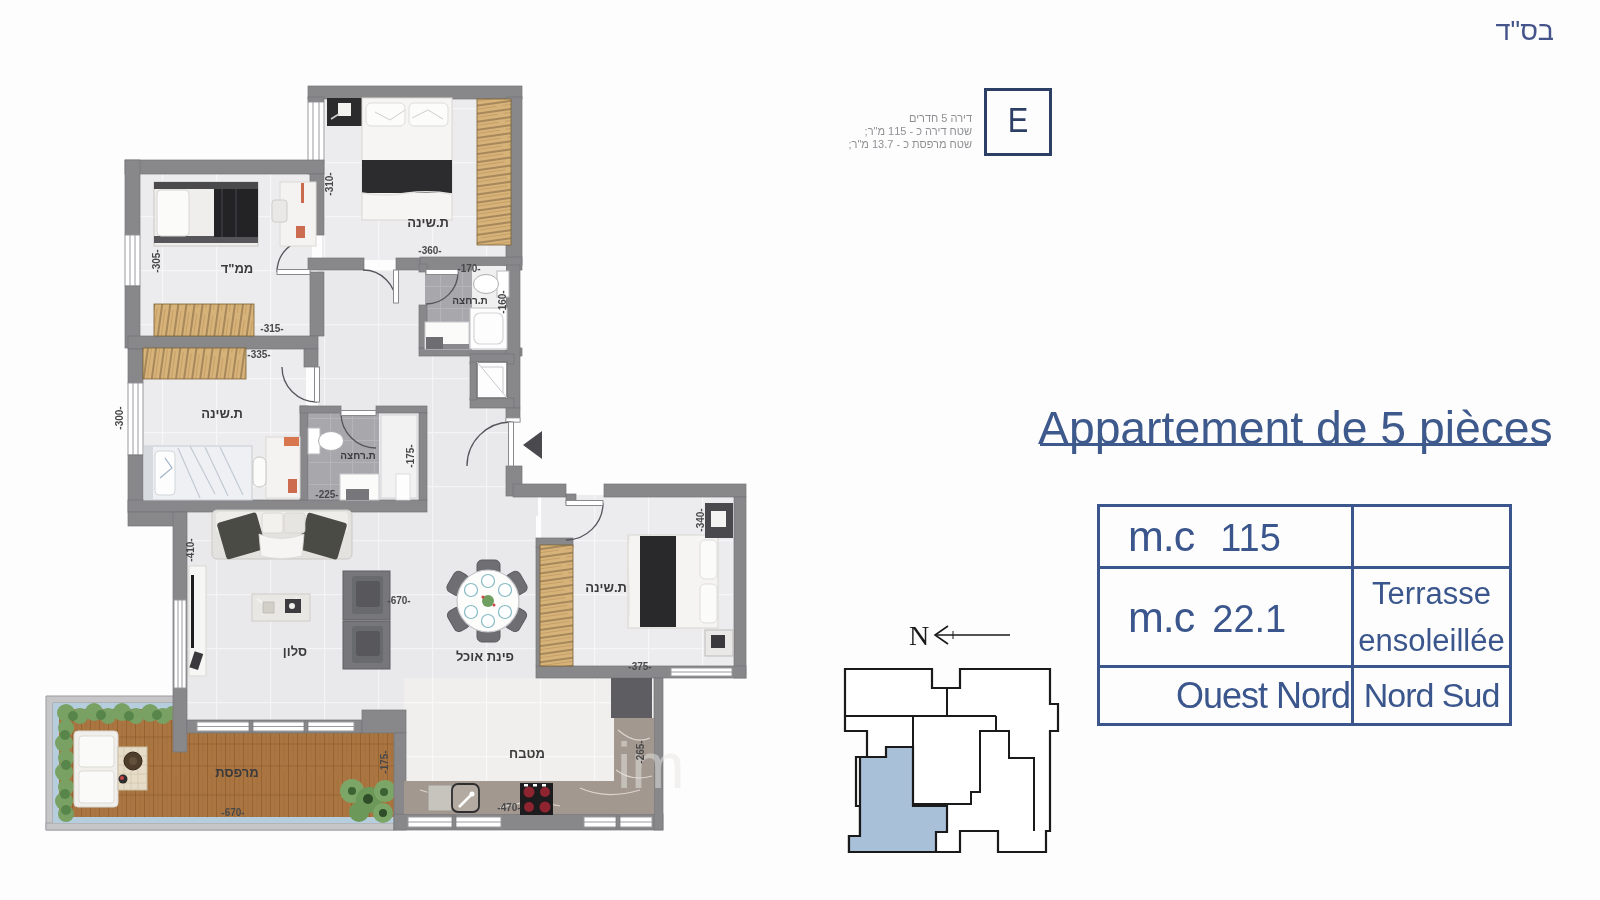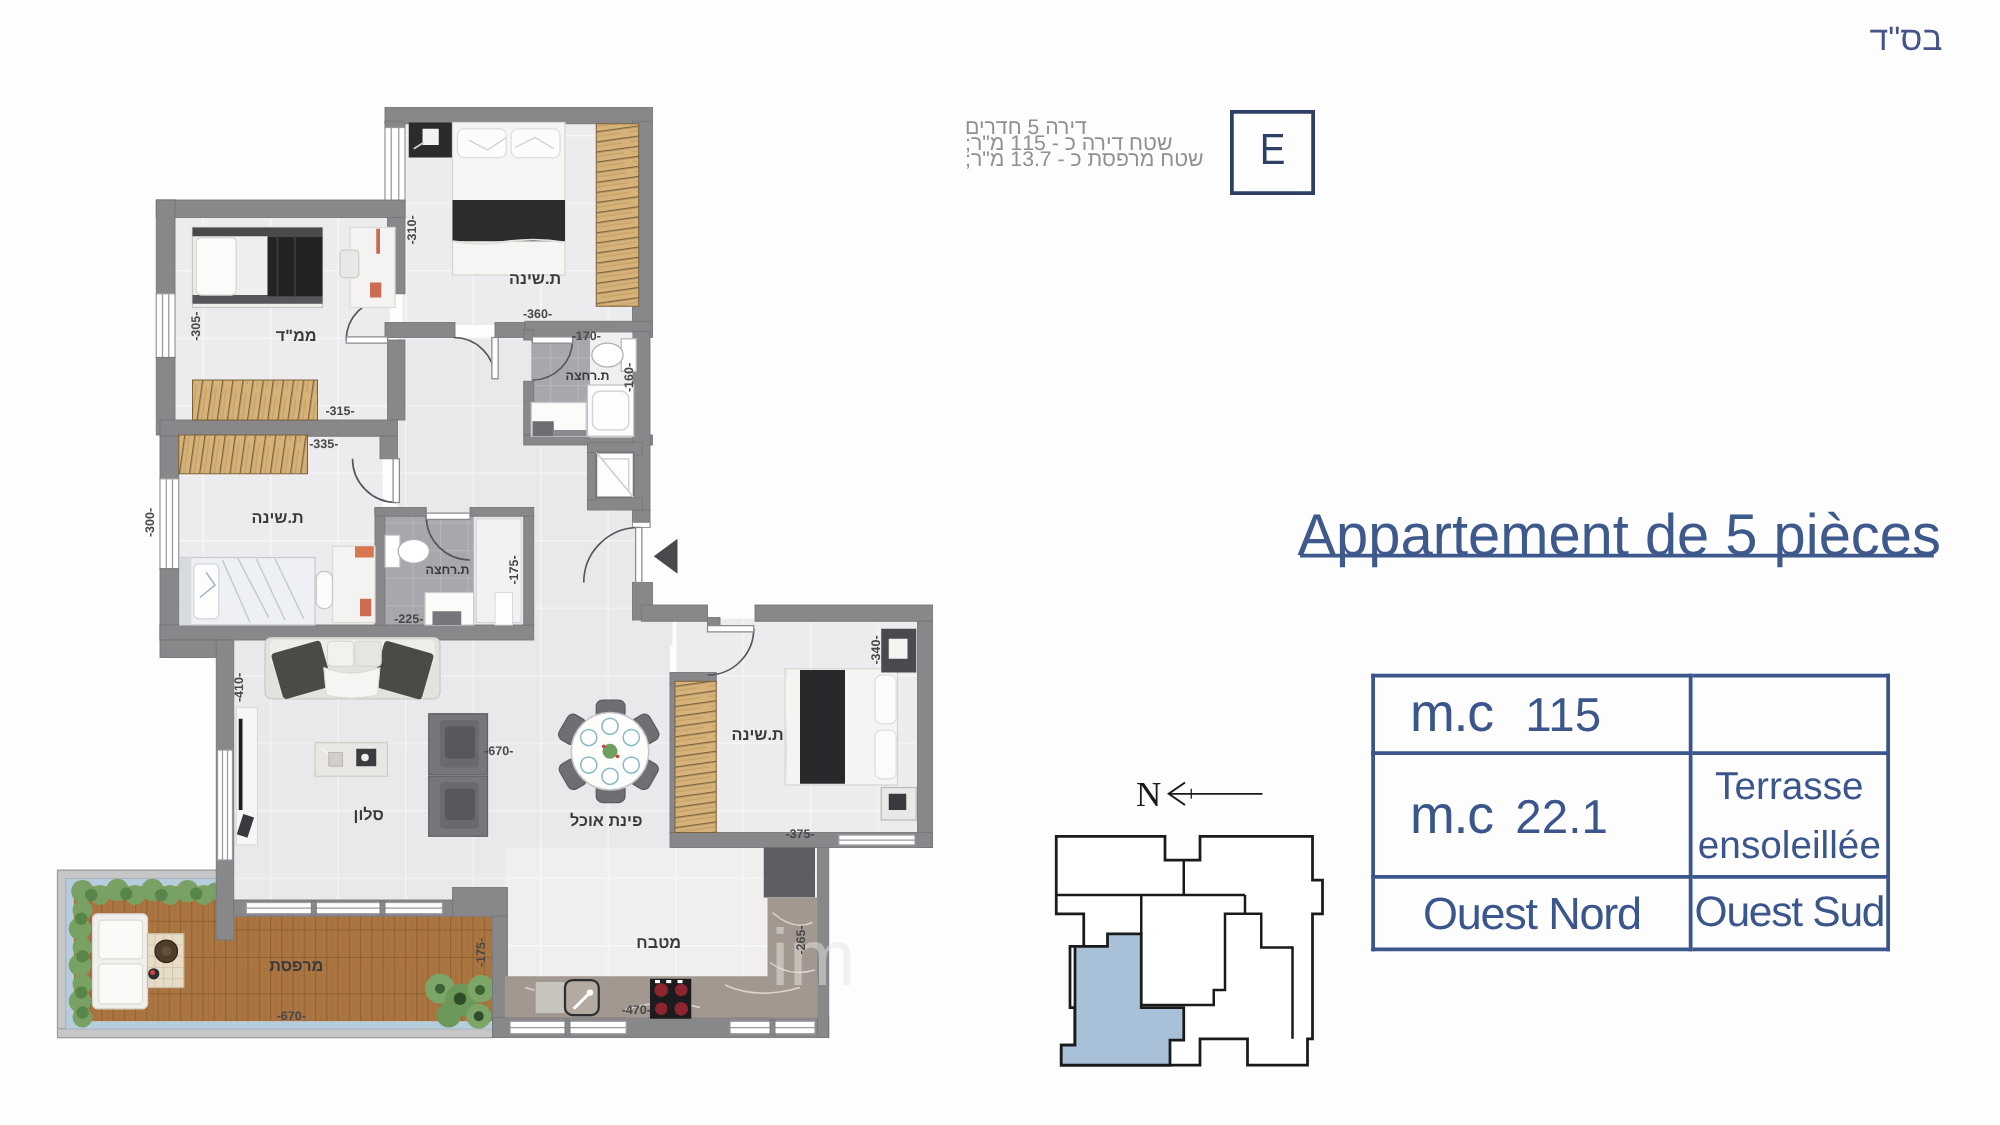--- a/index.html
+++ b/index.html
@@ -570,41 +570,41 @@
     <path d="M845,716 H996 M947,688 V716 M913,716 V747 M913,804 H971 V792 H980 V731 H996 V716 M980,731 H1009 V758 H1034 V792 M1034,792 V831 M996,731 V716" fill="none" stroke="#1a1a1a" stroke-width="2"></path>
   </g>
   </svg>
 
   <div class="abs" style="left:1450px;top:16px;width:104px;text-align:right;font-size:27px;color:#45558b;">בס"ד</div>
 
   <div class="abs" style="left:984px;top:88px;width:62px;height:62px;border:3px solid #2e3f66;"></div>
 
   <div class="abs" style="left:984px;top:100px;width:68px;text-align:center;font-size:35px;font-weight:400;color:#2e3f66;transform:scale(0.88,1);">E</div>
 
-  <div class="abs" style="left:772px;top:96px;width:200px;text-align:left;font-size:17px;line-height:12.8px;color:#8f9094;direction:rtl;">
+  <div class="abs" style="left:772px;top:112px;width:200px;text-align:right;font-size:11px;line-height:12.8px;color:#8f9094;direction:rtl;">
     דירה 5 חדרים<br>שטח דירה כ - 115 מ"ר;<br>שטח מרפסת כ - 13.7 מ"ר;
   </div>
 
   <div class="abs" style="left:1038px;top:400px;width:560px;font-size:47px;color:#3e5a8c;letter-spacing:0px;transform:scale(0.985,1);transform-origin:left top;">Appartement de 5 pièces</div>
 
   <div class="abs" style="left:1040px;top:443px;width:507px;height:3px;background:#3e5a8c;"></div>
 
-  <table class="abs" style="left:1097px;top:539px;width:415px;height:206px;border-collapse:collapse;table-layout:fixed;color:#3a568c;">
+  <table class="abs" style="left:1097px;top:504px;width:415px;height:206px;border-collapse:collapse;table-layout:fixed;color:#3a568c;">
     <tbody>
         <tr style="height:62px;">
       <td style="border:3px solid #3a568c;width:223px;padding:0 0 0 28px;">
         <span style="font-size:43px;letter-spacing:-1px;">m.c</span><span style="font-size:38px;padding-left:26px;">115</span>
       </td>
       <td style="border:3px solid #3a568c;"></td>
     </tr>
     <tr style="height:72px;">
       <td style="border:3px solid #3a568c;padding:0 0 0 28px;">
         <span style="font-size:43px;letter-spacing:-1px;">m.c</span><span style="font-size:38px;padding-left:18px;">22.1</span>
       </td>
       <td style="border:3px solid #3a568c;text-align:center;font-size:31px;line-height:47px;">Terrasse<br>ensoleillée</td>
     </tr>
     <tr style="height:58px;">
-      <td style="border:3px solid #3a568c;text-align:center;font-size:36px;letter-spacing:-1px;white-space:nowrap;">Ouest Nord</td>
-      <td style="border:3px solid #3a568c;text-align:center;font-size:34px;letter-spacing:-1px;white-space:nowrap;">Ouest Sud</td>
+      <td style="border:3px solid #3a568c;text-align:right;font-size:36px;letter-spacing:-1px;white-space:nowrap;">Ouest Nord</td>
+      <td style="border:3px solid #3a568c;text-align:center;font-size:34px;letter-spacing:-1px;white-space:nowrap;">Nord Sud</td>
     </tr>
   </tbody>
     </table>
 </div>
 
 </body></html>

